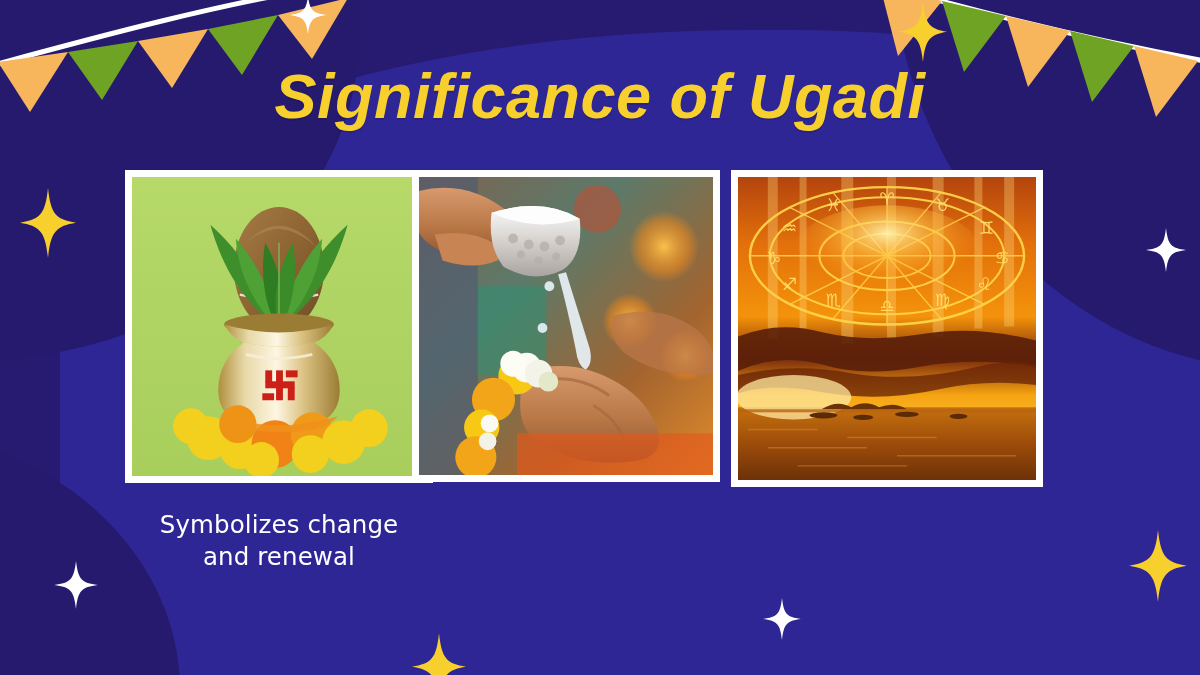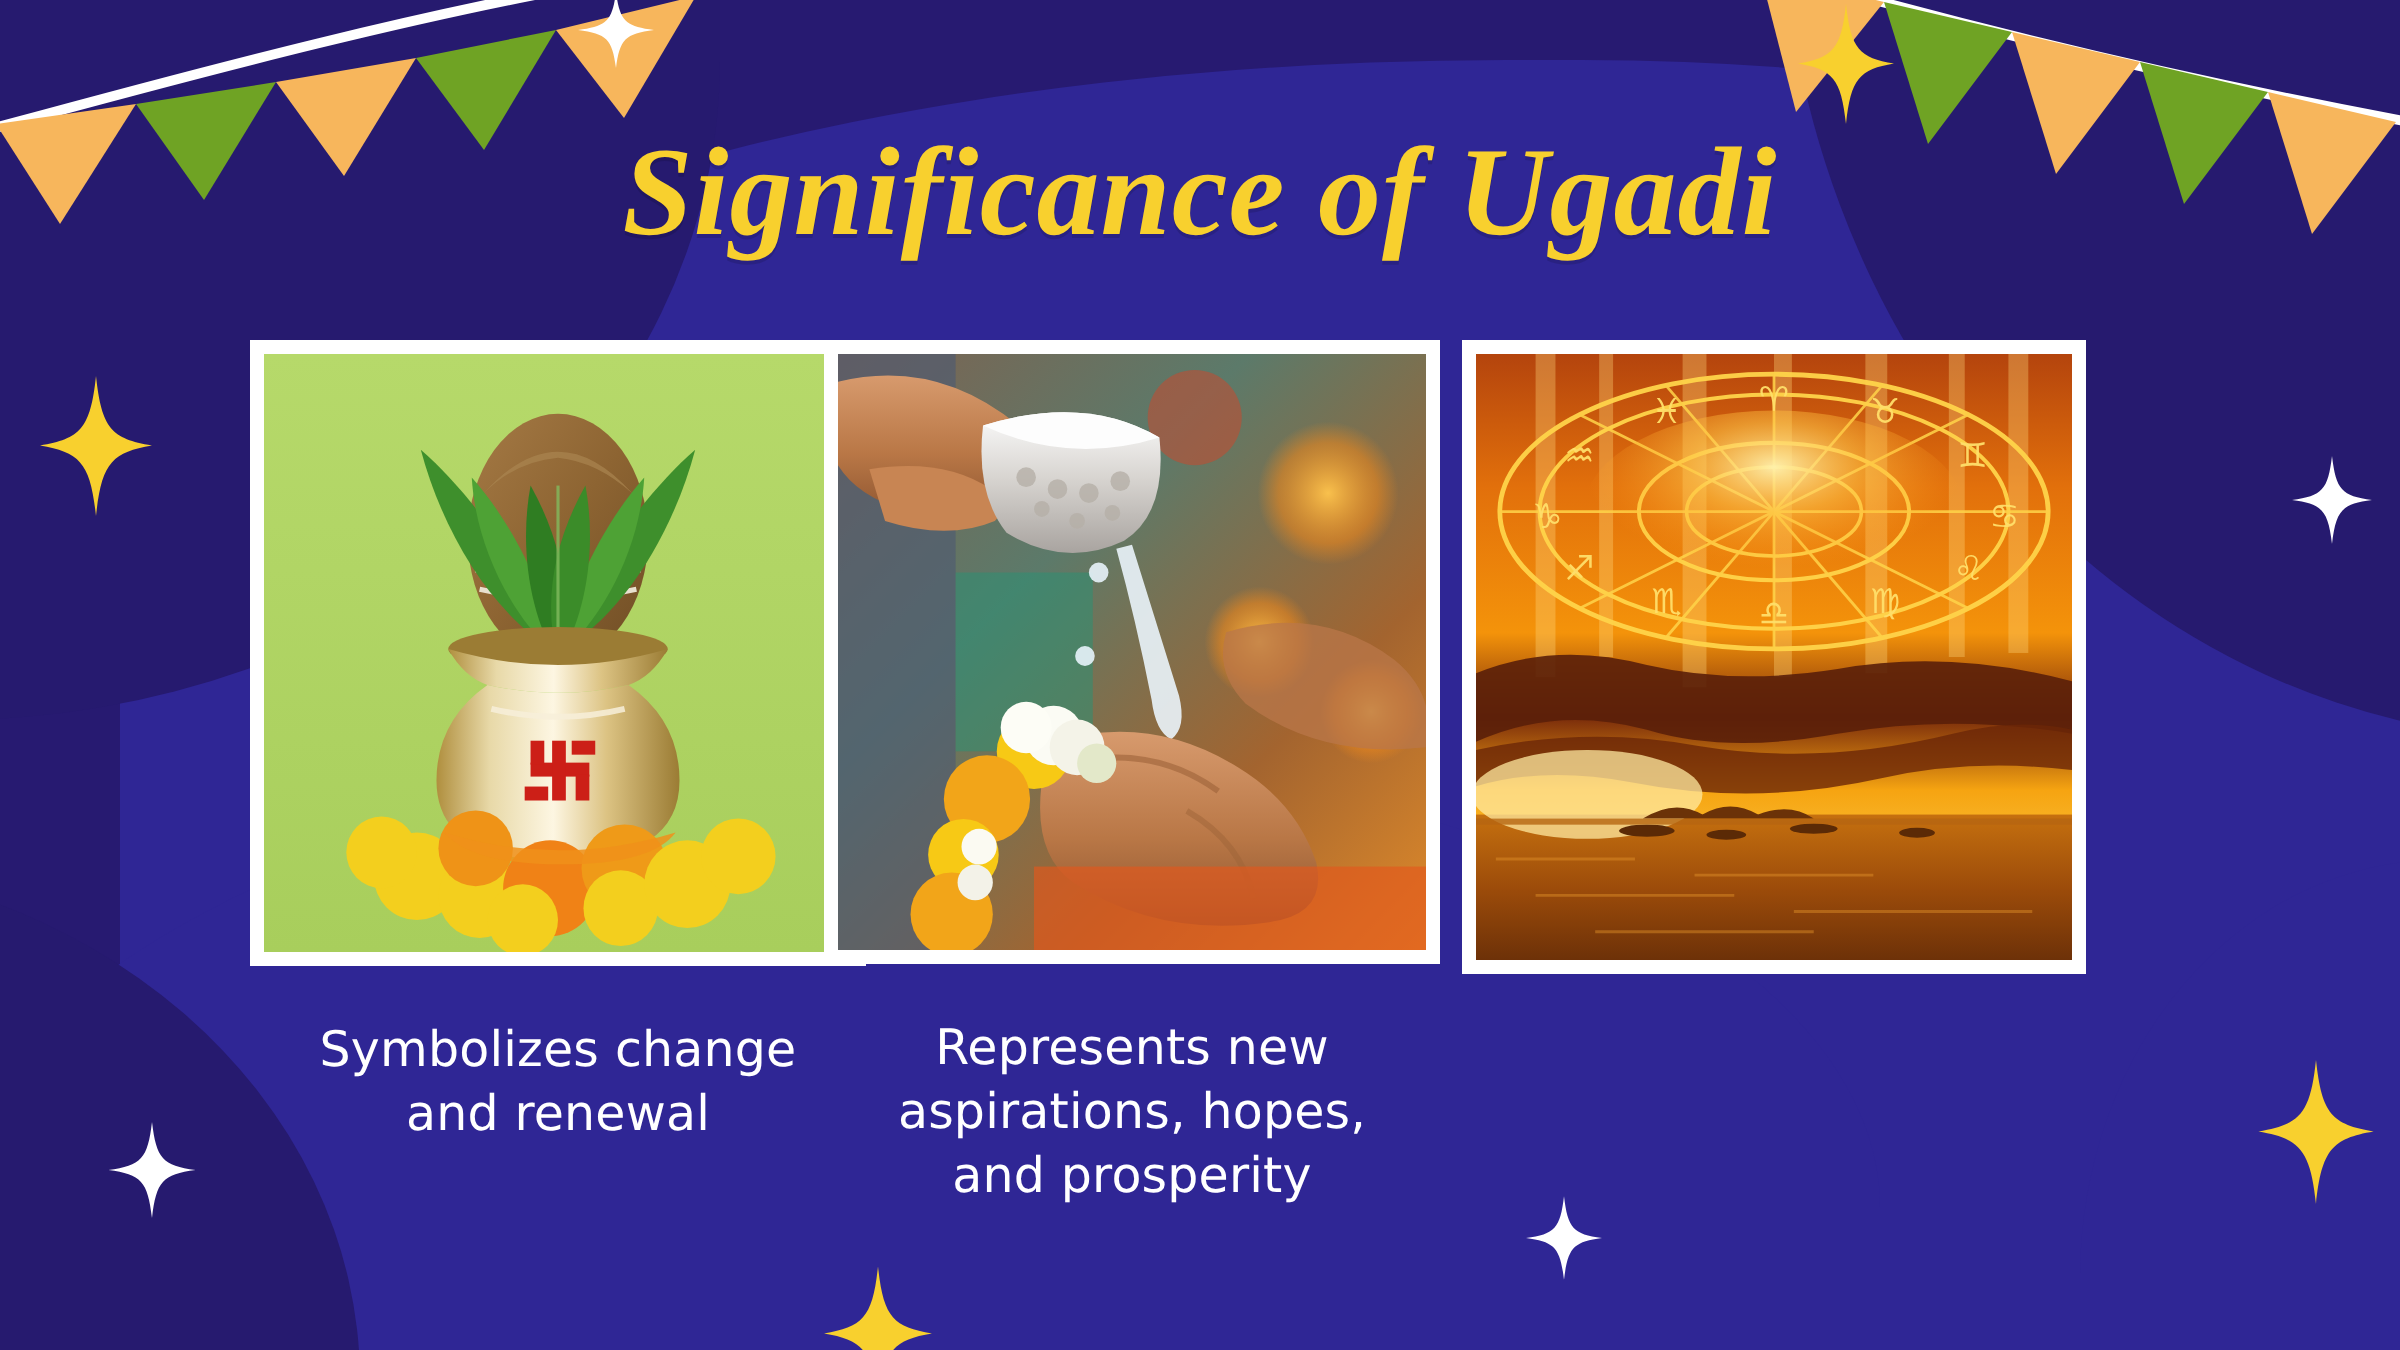--- a/index.html
+++ b/index.html
@@ -65,21 +65,21 @@
     position:absolute;
     pointer-events:none;
   }
 
   
   #title{
     position:absolute;
     left:0;right:0;top:60px;
     text-align:center;
     color:#f8d02e;
-    font-family:Liberation Serif, serif;
+    font-family:Liberation Sans, sans-serif;
     font-style:italic;
     font-weight:700;
     font-size:63px;
     letter-spacing:0.5px;
     white-space:nowrap;
     text-shadow:0 2px 0 rgba(0,0,0,.12);
   }
 
   
   #cards{
@@ -320,23 +320,20 @@
             <circle cx="110" cy="192" r="15" fill="#fbfbf4"></circle>
             <circle cx="122" cy="198" r="14" fill="#f4f3e8"></circle>
             <circle cx="96" cy="188" r="13" fill="#fdfdf6"></circle>
             <circle cx="72" cy="248" r="9" fill="#fbfaf2"></circle>
             <circle cx="70" cy="266" r="9" fill="#f3f2e8"></circle>
             <circle cx="132" cy="206" r="10" fill="#e3e8c9"></circle>
           </g>
           <rect x="100" y="258" width="200" height="42" fill="#e4571c" opacity=".65"></rect>
         </svg>
       </div>
-      <div class="caption">Represents new
-aspirations, hopes,
-and prosperity</div>
     </div>
 
     <div class="card card-3">
       <div class="photo-frame">
         <svg class="photo" viewBox="0 0 300 300" preserveAspectRatio="none">
           <defs>
             <linearGradient id="sky" x1="0" y1="0" x2="0" y2="1">
               <stop offset="0%" stop-color="#b4440d"></stop>
               <stop offset="22%" stop-color="#e2700b"></stop>
               <stop offset="46%" stop-color="#f4930a"></stop>

